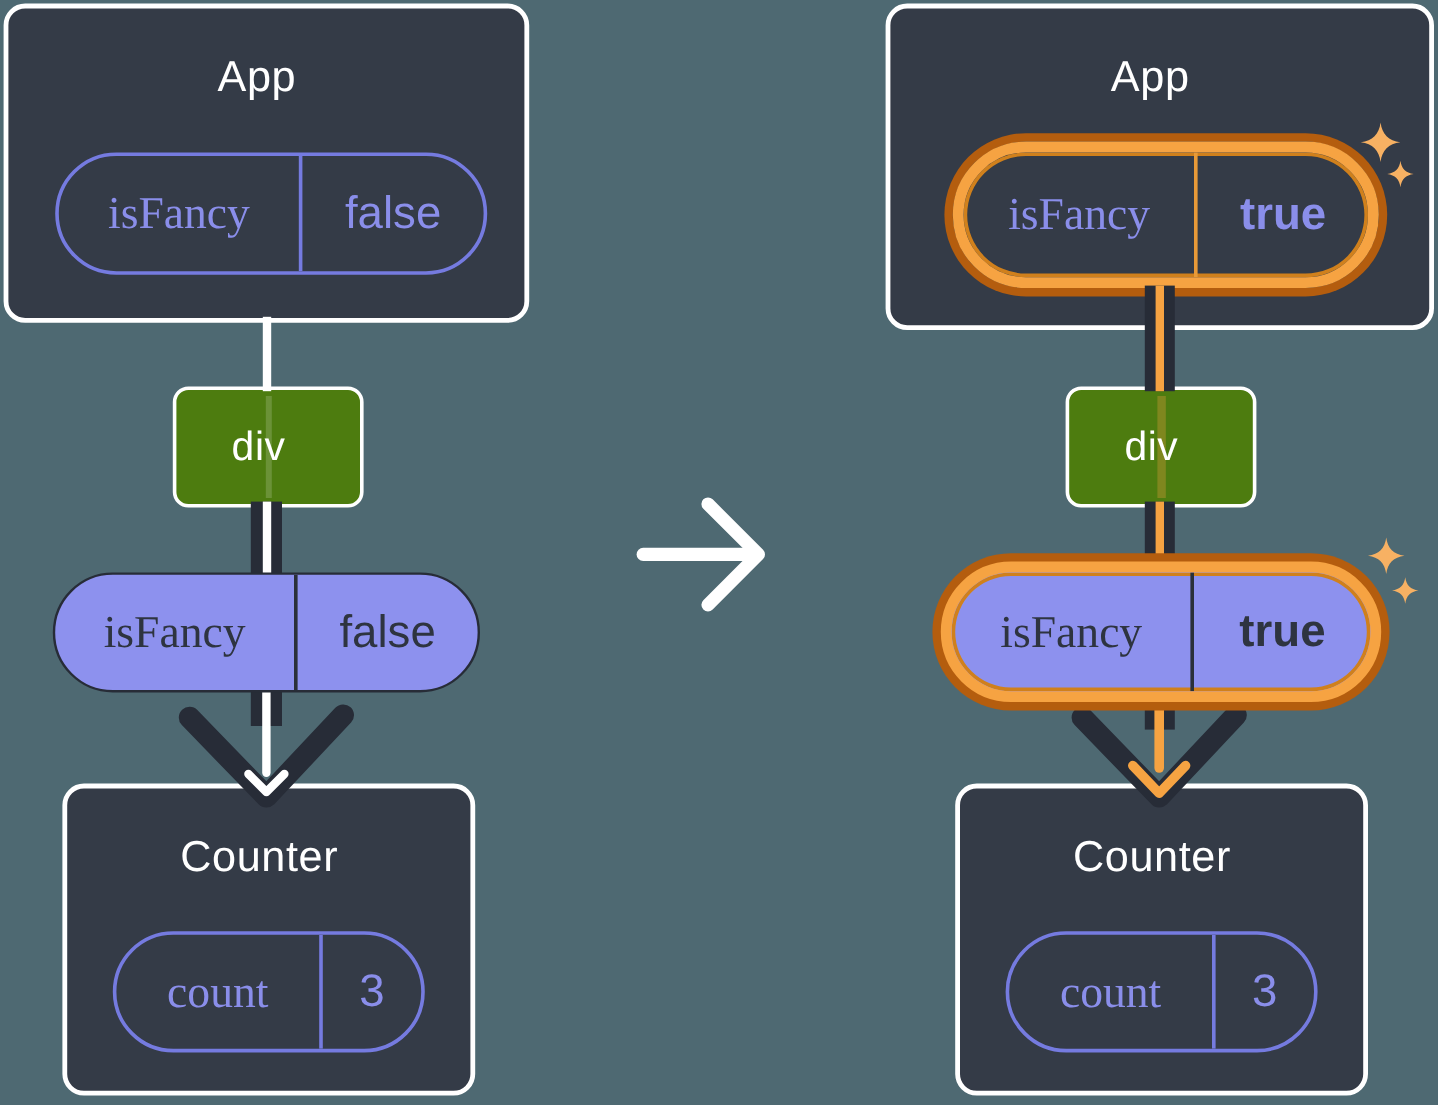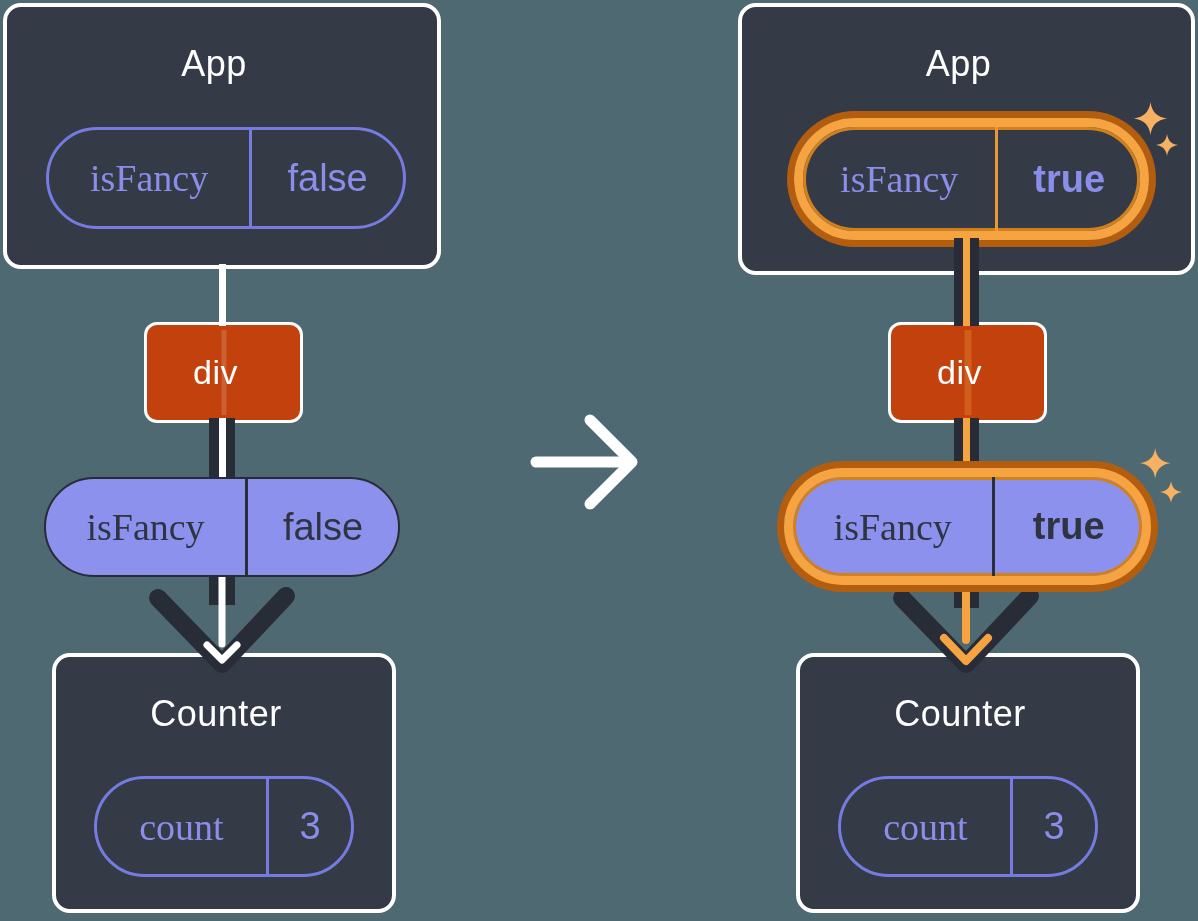--- a/index.html
+++ b/index.html
@@ -11,21 +11,21 @@
   
   .card{
     position:absolute;background:#343B47;border:4px solid #FFFFFF;
     border-radius:18px;box-sizing:border-box;
   }
   .card-title{
     position:absolute;left:0;right:16px;top:36px;text-align:center;
     color:#FFFFFF;font-size:36px;font-weight:500;letter-spacing:.5px;
   }
   .divbox{
-    position:absolute;background:#c2410c;border:3px solid #FFFFFF;
+    position:absolute;background:#4d7c0f;border:3px solid #FFFFFF;
     border-radius:13px;box-sizing:border-box;z-index:3;
   }
   .divbox .card-title{top:0;bottom:0;display:flex;align-items:center;justify-content:center;font-size:34px;position:absolute;}
   .ghost{position:absolute;left:50%;transform:translateX(-50%);top:5px;bottom:5px;}
   .ghost.white{width:5px;background:rgba(255,255,255,.17);}
   .ghost.orange{width:7px;background:rgba(246,163,66,.30);}
   
   .pill{
     position:absolute;display:flex;align-items:stretch;box-sizing:border-box;
     border-radius:70px;overflow:hidden;z-index:6;

